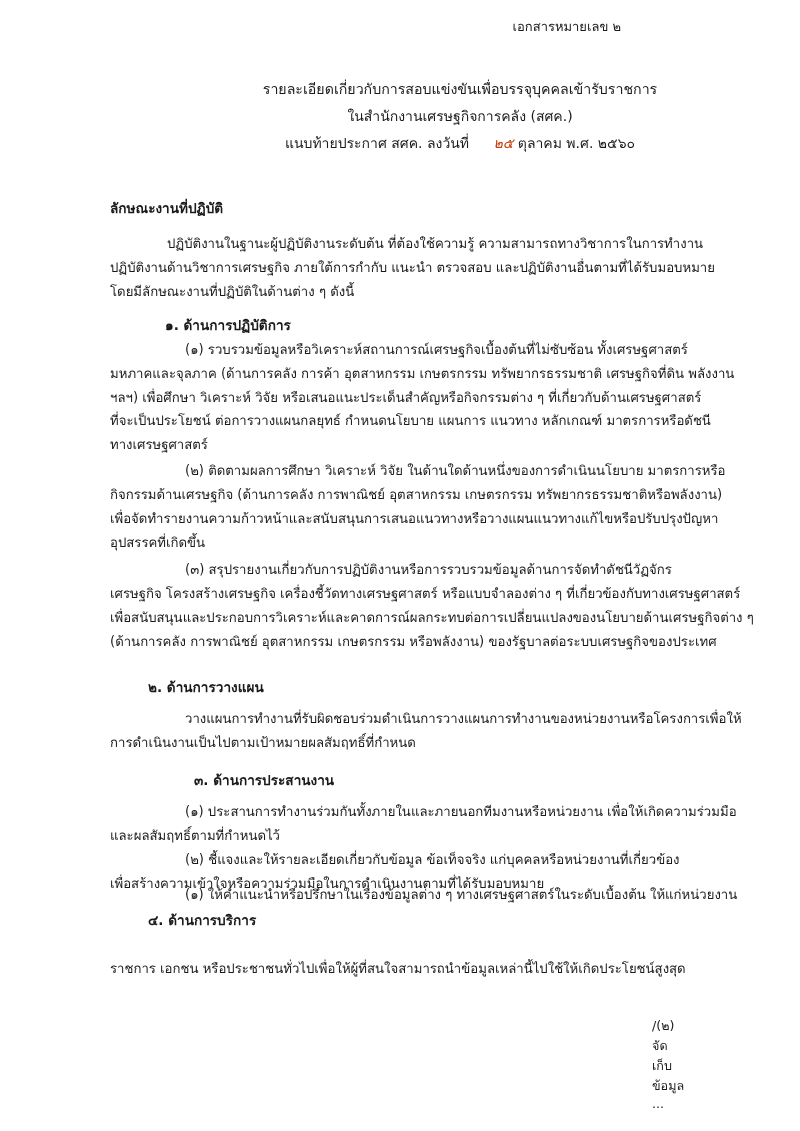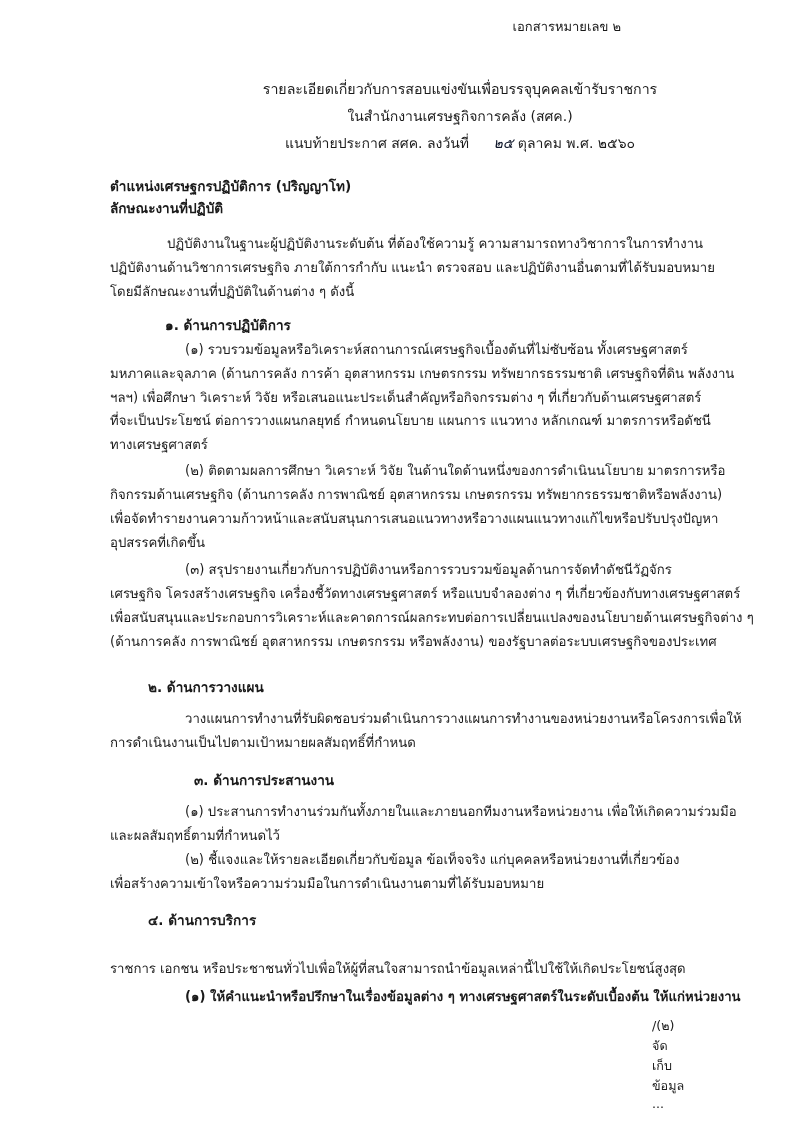--- a/index.html
+++ b/index.html
@@ -5,39 +5,38 @@
     html, body { margin: 0; padding: 0; background: #ffffff; }
     body {
       width: 800px; height: 1131px; position: relative; overflow: hidden;
       font-family: "DejaVu Sans", "Liberation Sans", sans-serif;
       color: #1a1a1a; font-size: 13.2px;
     }
     .page { position: absolute; left: 0; top: 0; width: 663px; height: 1131px; }
     .doc-number { position: absolute; top: 16px; right: 42px; font-size: 13px; }
     .title-block { position: absolute; top: 76px; left: 240px; width: 440px; text-align: center; line-height: 27px; font-size: 14px; }
     .title-block .line1 { font-size: 14.2px; }
-    .date-hand { color: #0f172a; font-style: italic; margin-left: 20px; }
+    .date-hand { color: #c2410c; font-style: italic; margin-left: 20px; }
     .t { position: absolute; white-space: nowrap; line-height: 20px; }
     .heading { font-weight: bold; font-size: 13.6px; }
     .footer-next { position: absolute; top: 1016px; left: 652px; font-size: 12.6px; }
   </style>
 </head>
 <body>
 
 <div class="page">
 
   <div class="doc-number">เอกสารหมายเลข ๒</div>
 
   <div class="title-block">
     <div class="line1">รายละเอียดเกี่ยวกับการสอบแข่งขันเพื่อบรรจุบุคคลเข้ารับราชการ</div>
     <div>ในสำนักงานเศรษฐกิจการคลัง (สศค.)</div>
     <div><span>แนบท้ายประกาศ สศค. ลงวันที่ </span><span class="date-hand">๒๕</span><span> ตุลาคม พ.ศ. ๒๕๖๐</span></div>
   </div>
 
-  <div class="t heading" style="top:176px; left:110px;">ตำแหน่งเศรษฐกรปฏิบัติการ (ปริญญาโท)</div>
   <div class="t heading" style="top:198px; left:110px;">ลักษณะงานที่ปฏิบัติ</div>
 
   <div class="t" style="top:234px; left:167px;">ปฏิบัติงานในฐานะผู้ปฏิบัติงานระดับต้น ที่ต้องใช้ความรู้ ความสามารถทางวิชาการในการทำงาน</div>
   <div class="t" style="top:258px; left:110px;">ปฏิบัติงานด้านวิชาการเศรษฐกิจ ภายใต้การกำกับ แนะนำ ตรวจสอบ และปฏิบัติงานอื่นตามที่ได้รับมอบหมาย</div>
   <div class="t" style="top:282px; left:110px;">โดยมีลักษณะงานที่ปฏิบัติในด้านต่าง ๆ ดังนี้</div>
 
   <div class="t heading" style="top:315px; left:165px;">๑. ด้านการปฏิบัติการ</div>
   <div class="t" style="top:340px; left:185px;">(๑) รวบรวมข้อมูลหรือวิเคราะห์สถานการณ์เศรษฐกิจเบื้องต้นที่ไม่ซับซ้อน ทั้งเศรษฐศาสตร์</div>
   <div class="t" style="top:364px; left:110px;">มหภาคและจุลภาค (ด้านการคลัง การค้า อุตสาหกรรม เกษตรกรรม ทรัพยากรธรรมชาติ เศรษฐกิจที่ดิน พลังงาน</div>
   <div class="t" style="top:388px; left:110px;">ฯลฯ) เพื่อศึกษา วิเคราะห์ วิจัย หรือเสนอแนะประเด็นสำคัญหรือกิจกรรมต่าง ๆ ที่เกี่ยวกับด้านเศรษฐศาสตร์</div>
@@ -58,18 +57,18 @@
   <div class="t" style="top:709px; left:185px;">วางแผนการทำงานที่รับผิดชอบร่วมดำเนินการวางแผนการทำงานของหน่วยงานหรือโครงการเพื่อให้</div>
   <div class="t" style="top:733px; left:110px;">การดำเนินงานเป็นไปตามเป้าหมายผลสัมฤทธิ์ที่กำหนด</div>
 
   <div class="t heading" style="top:770px; left:148px;margin-left:46px;">๓. ด้านการประสานงาน</div>
   <div class="t" style="top:802px; left:185px;">(๑) ประสานการทำงานร่วมกันทั้งภายในและภายนอกทีมงานหรือหน่วยงาน เพื่อให้เกิดความร่วมมือ</div>
   <div class="t" style="top:826px; left:110px;">และผลสัมฤทธิ์ตามที่กำหนดไว้</div>
   <div class="t" style="top:850px; left:185px;">(๒) ชี้แจงและให้รายละเอียดเกี่ยวกับข้อมูล ข้อเท็จจริง แก่บุคคลหรือหน่วยงานที่เกี่ยวข้อง</div>
   <div class="t" style="top:874px; left:110px;">เพื่อสร้างความเข้าใจหรือความร่วมมือในการดำเนินงานตามที่ได้รับมอบหมาย</div>
 
   <div class="t heading" style="top:910px; left:148px;">๔. ด้านการบริการ</div>
-  <div class="t" style="top:987px; left:185px;font-weight:bold;">(๑) ให้คำแนะนำหรือปรึกษาในเรื่องข้อมูลต่าง ๆ ทางเศรษฐศาสตร์ในระดับเบื้องต้น ให้แก่หน่วยงาน</div>
+  <div class="t" style="top:885px; left:185px;">(๑) ให้คำแนะนำหรือปรึกษาในเรื่องข้อมูลต่าง ๆ ทางเศรษฐศาสตร์ในระดับเบื้องต้น ให้แก่หน่วยงาน</div>
   <div class="t" style="top:959px; left:110px;text-align:right;">ราชการ เอกชน หรือประชาชนทั่วไปเพื่อให้ผู้ที่สนใจสามารถนำข้อมูลเหล่านี้ไปใช้ให้เกิดประโยชน์สูงสุด</div>
 
   <div class="footer-next">/(๒) จัดเก็บข้อมูล ...</div>
 
 </div>
 
 </body></html>

